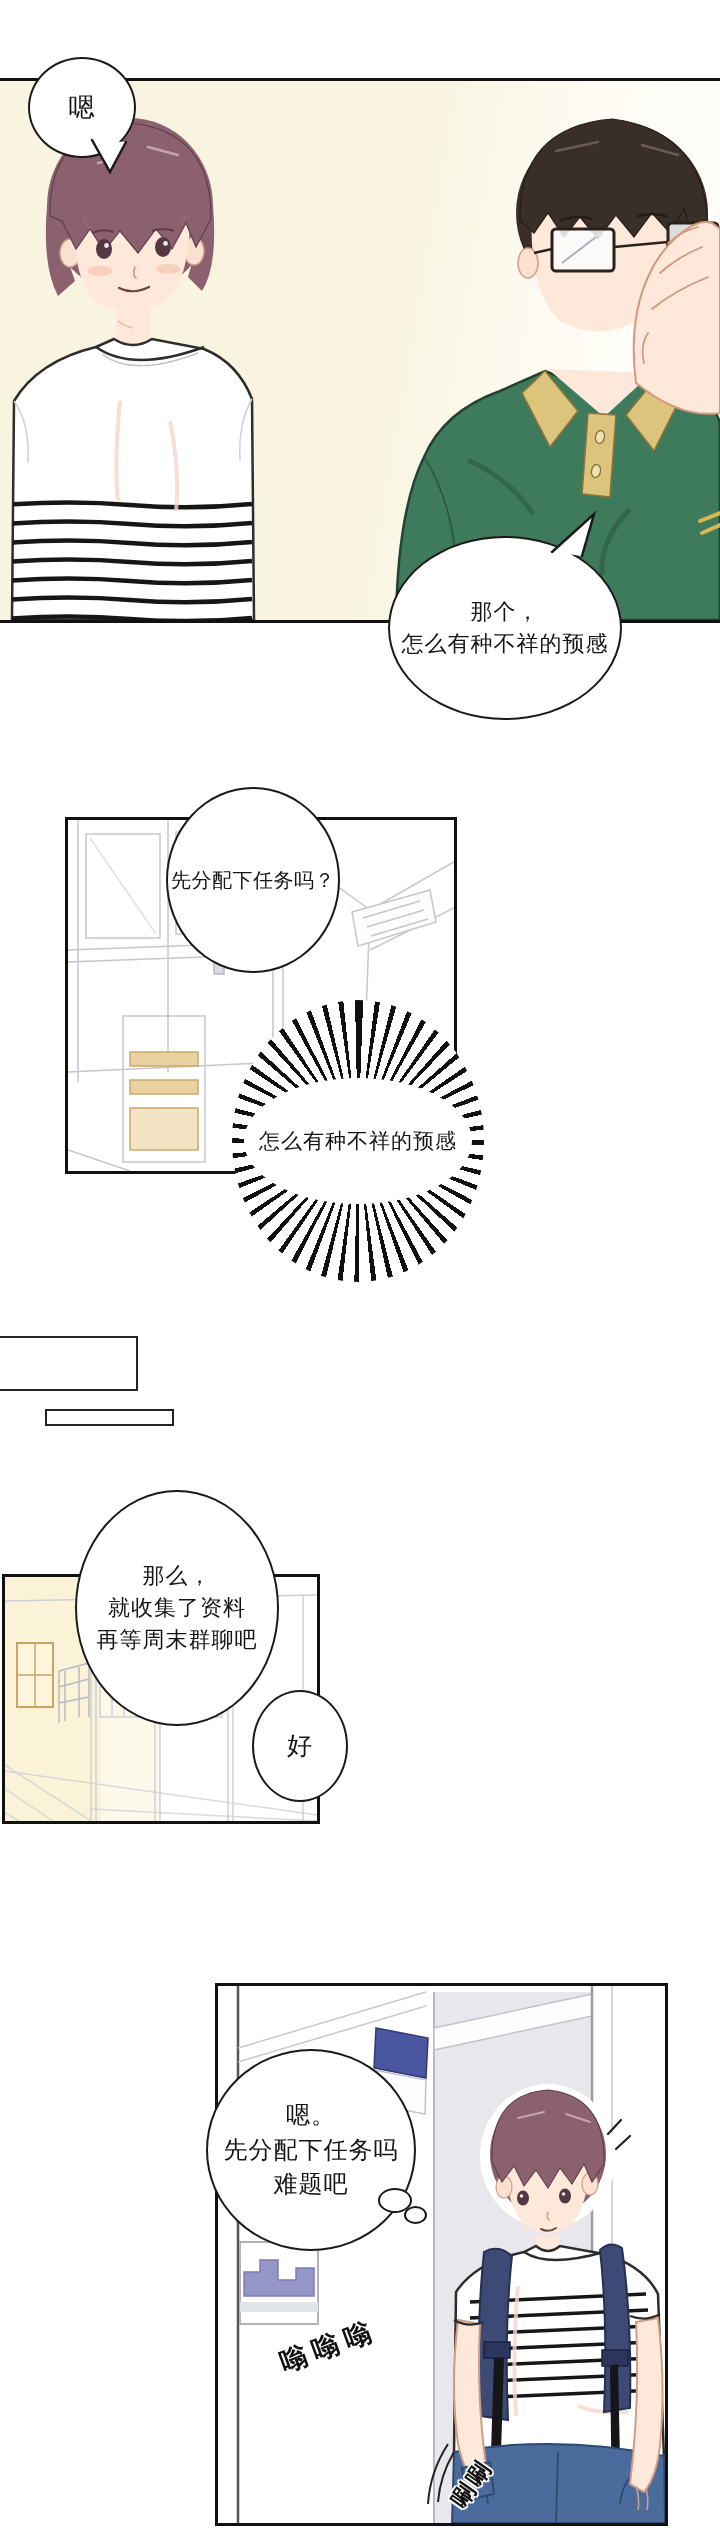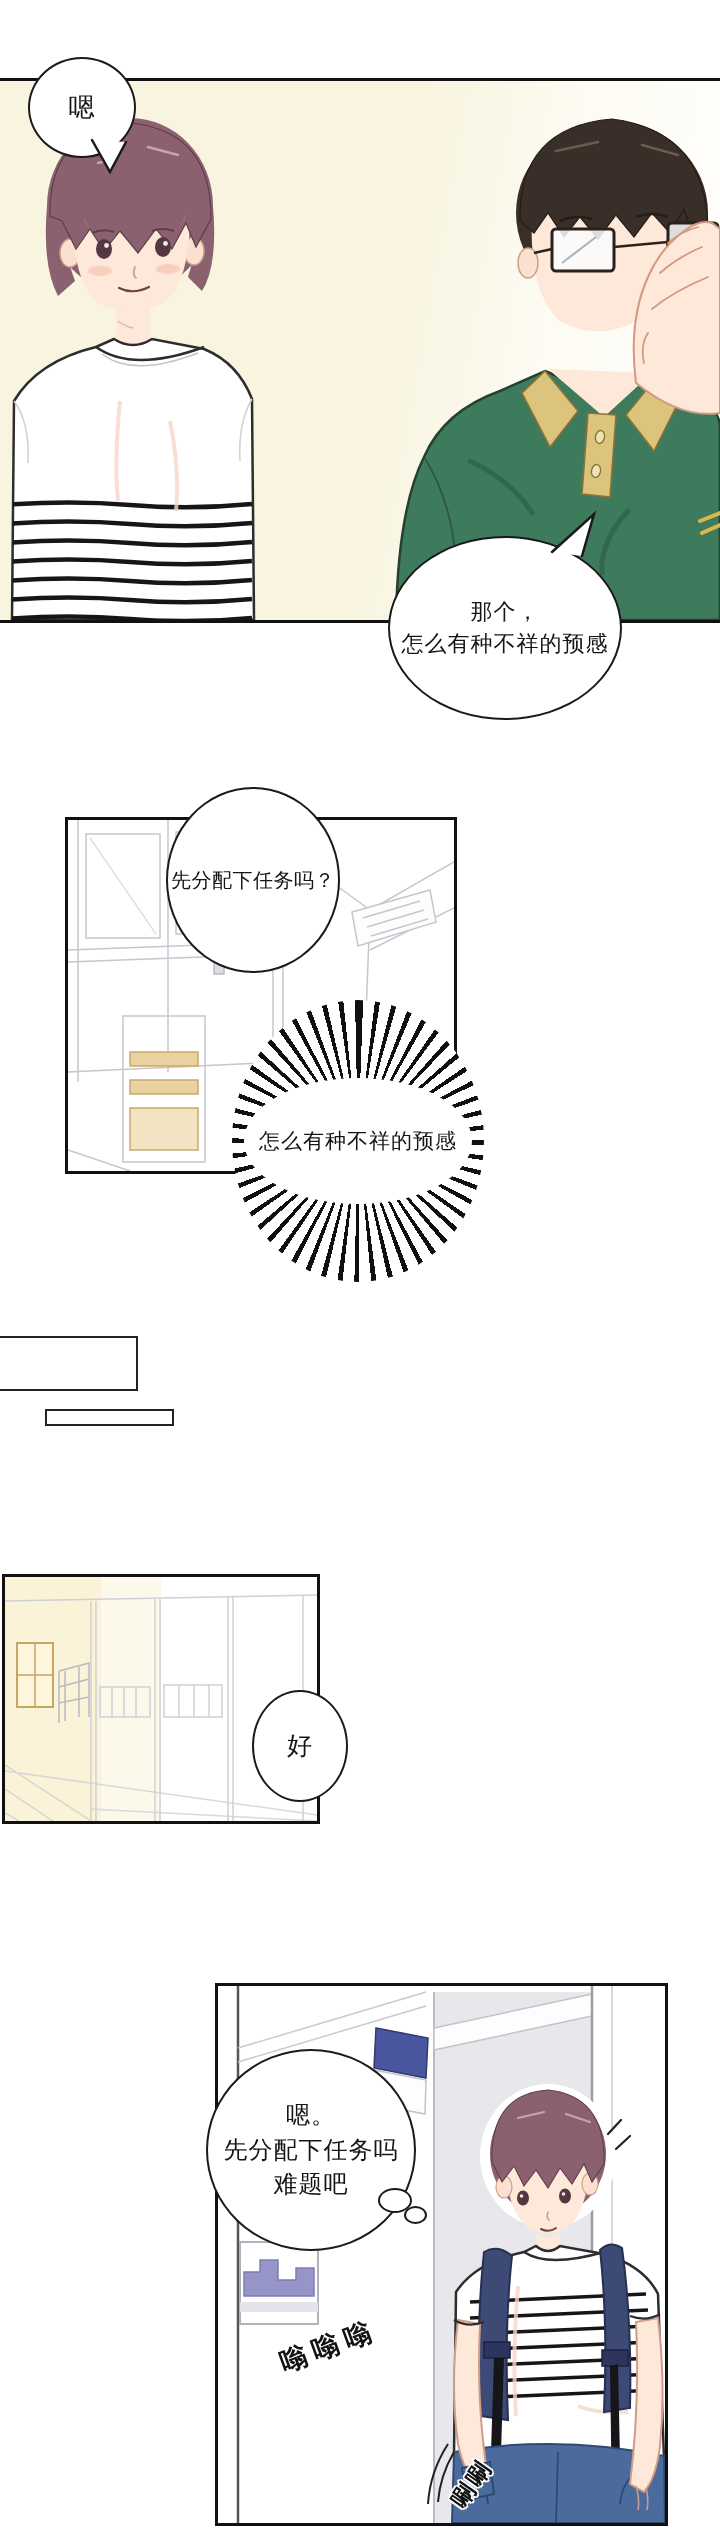--- a/index.html
+++ b/index.html
@@ -169,20 +169,25 @@
     </g>
     <g stroke="#c9a469" stroke-width="2" fill="#fdf6dc">
       <rect x="12" y="66" width="36" height="64"></rect>
       <path d="M12,98 L48,98 M30,66 L30,130" stroke-width="1.5" fill="none"></path>
     </g>
     <g stroke="#b9b9c2" stroke-width="1.5" fill="none">
       <path d="M54,94 L84,86 L84,140 M54,94 L54,146 M54,110 L84,102 M54,126 L84,120 M60,94 L60,144 M74,90 L74,140"></path>
     </g>
   </svg>
 
+  <div class="bubble" style="left:75px;top:1490px;width:200px;height:232px;font-size:22px;">
+    <span>那么，</span>
+    <span>就收集了资料</span>
+    <span>再等周末群聊吧</span>
+  </div>
 
   <div class="bubble" style="left:252px;top:1690px;width:92px;height:108px;font-size:25px;">
     <span>好</span>
   </div>
 
   <div class="panel" style="left:215px;top:1983px;width:453px;height:543px;"></div>
   <svg class="panel-svg" style="left:218px;top:1986px;" width="447" height="537" viewBox="0 0 447 537">
 
     <g>
       <line x1="20" y1="0" x2="20" y2="537" stroke="#55555e" stroke-width="2.5"></line>

